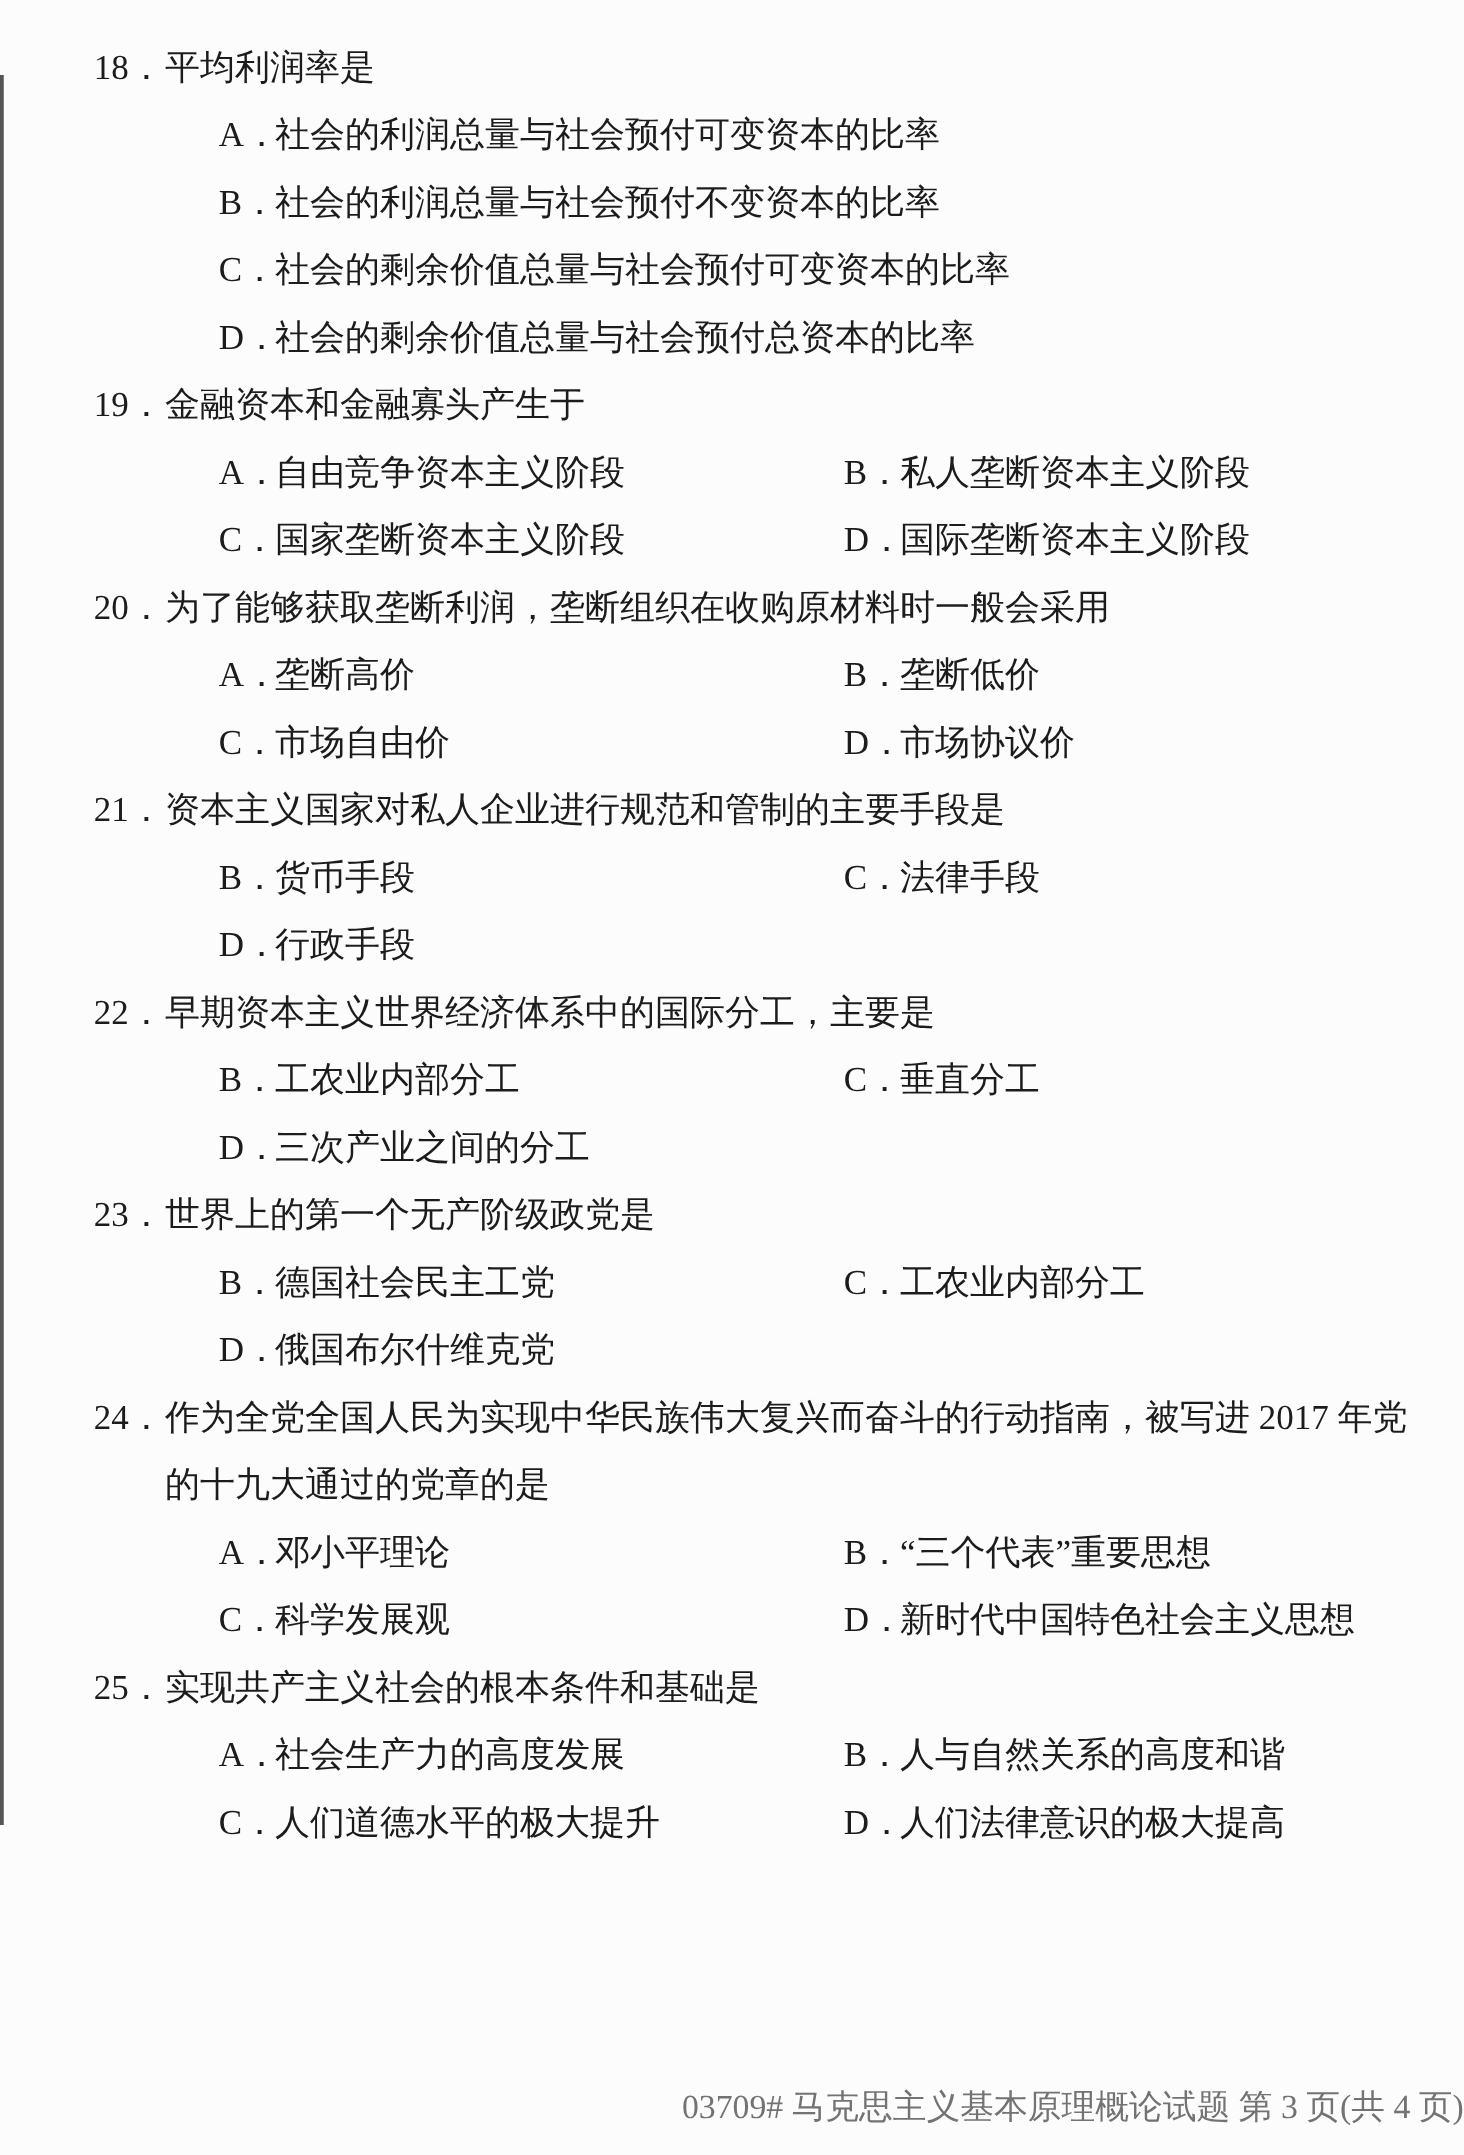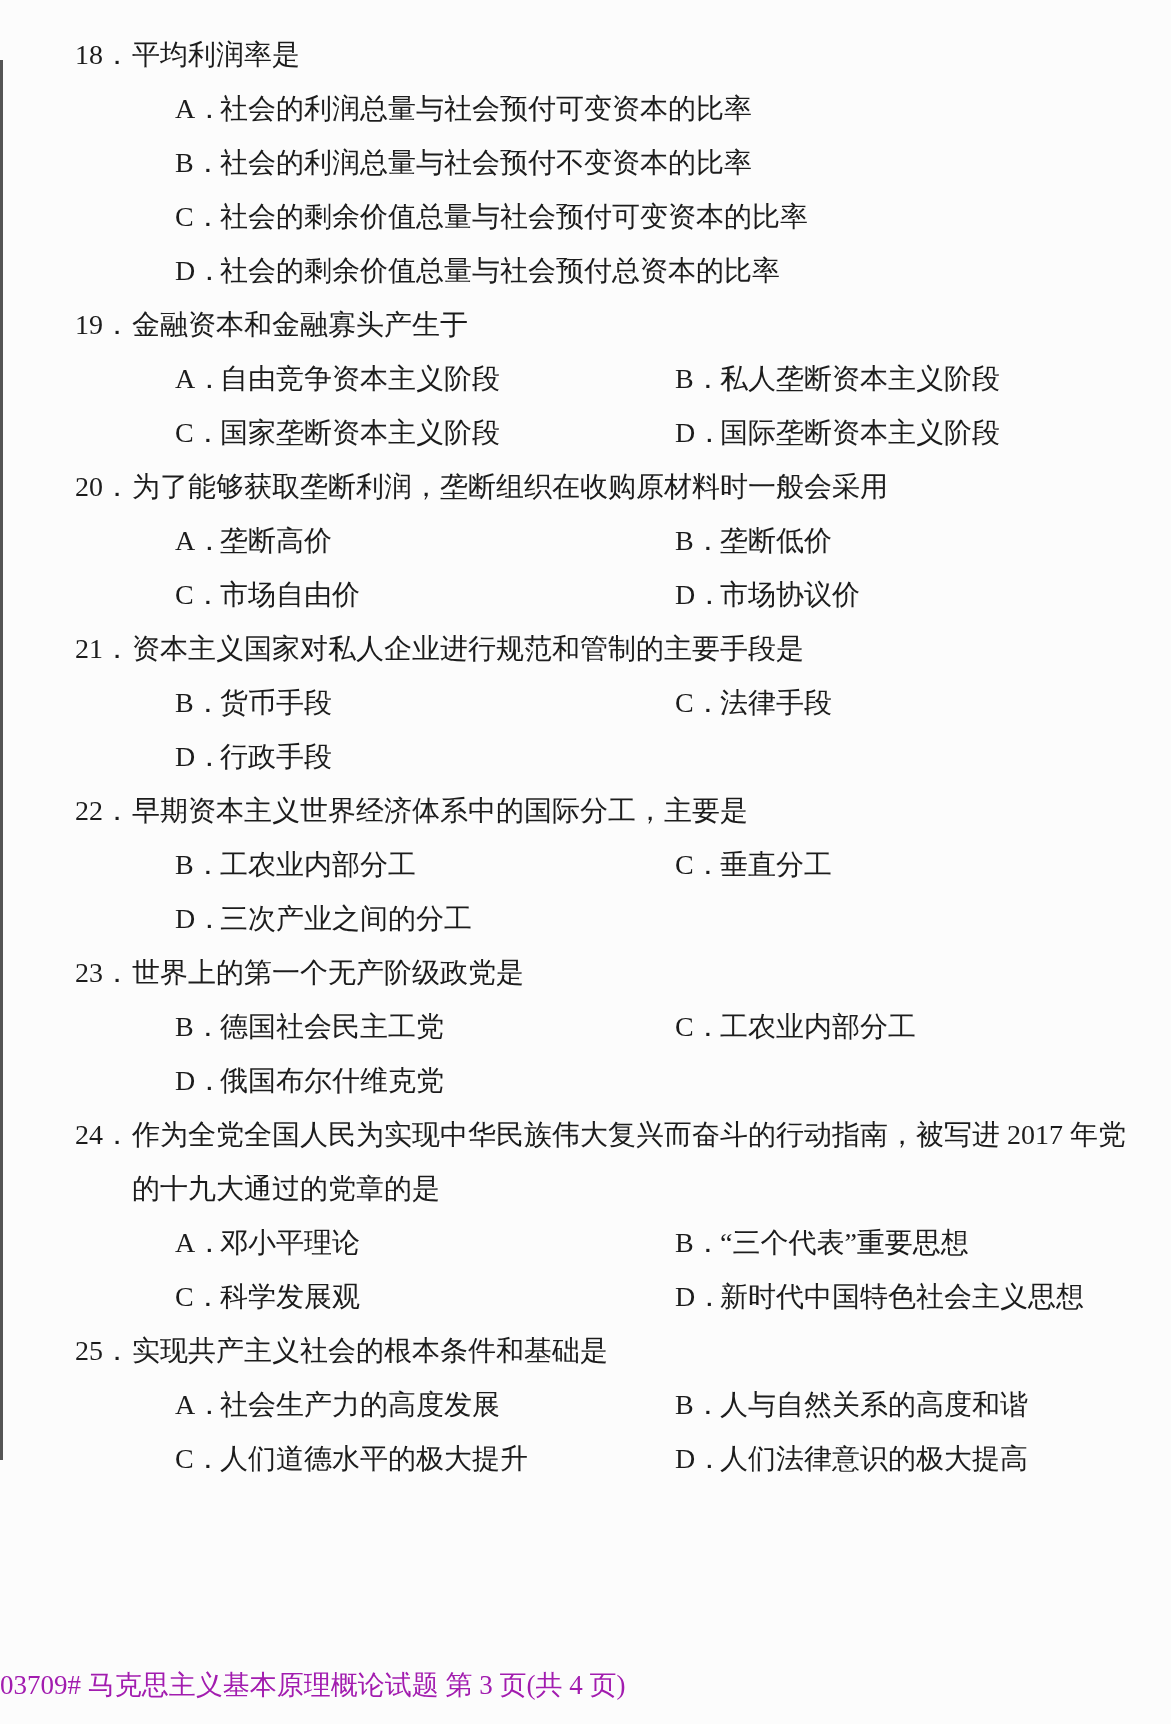--- a/index.html
+++ b/index.html
@@ -30,22 +30,22 @@
   .qstem { flex:1 1 auto; }
   .opts { padding-left:57px; }
   .opts.grid {
     display:grid;
     grid-template-columns:500px auto;
   }
   .opt { white-space:nowrap; line-height:54px;margin-left:43px; }
   .olabel { display:inline-block; width:45px; }
   .footer {
     position:absolute; left:0; right:0; bottom:19px;
-    text-align:left; font-size:27px; line-height:40px;
-    color:#a21caf;
+    text-align:right; font-size:27px; line-height:40px;
+    color:#737373;
   }
 </style>
 </head>
 <body>
 
 <div class="page">
   <div class="scan-edge"></div>
 
   <div class="content">
 

